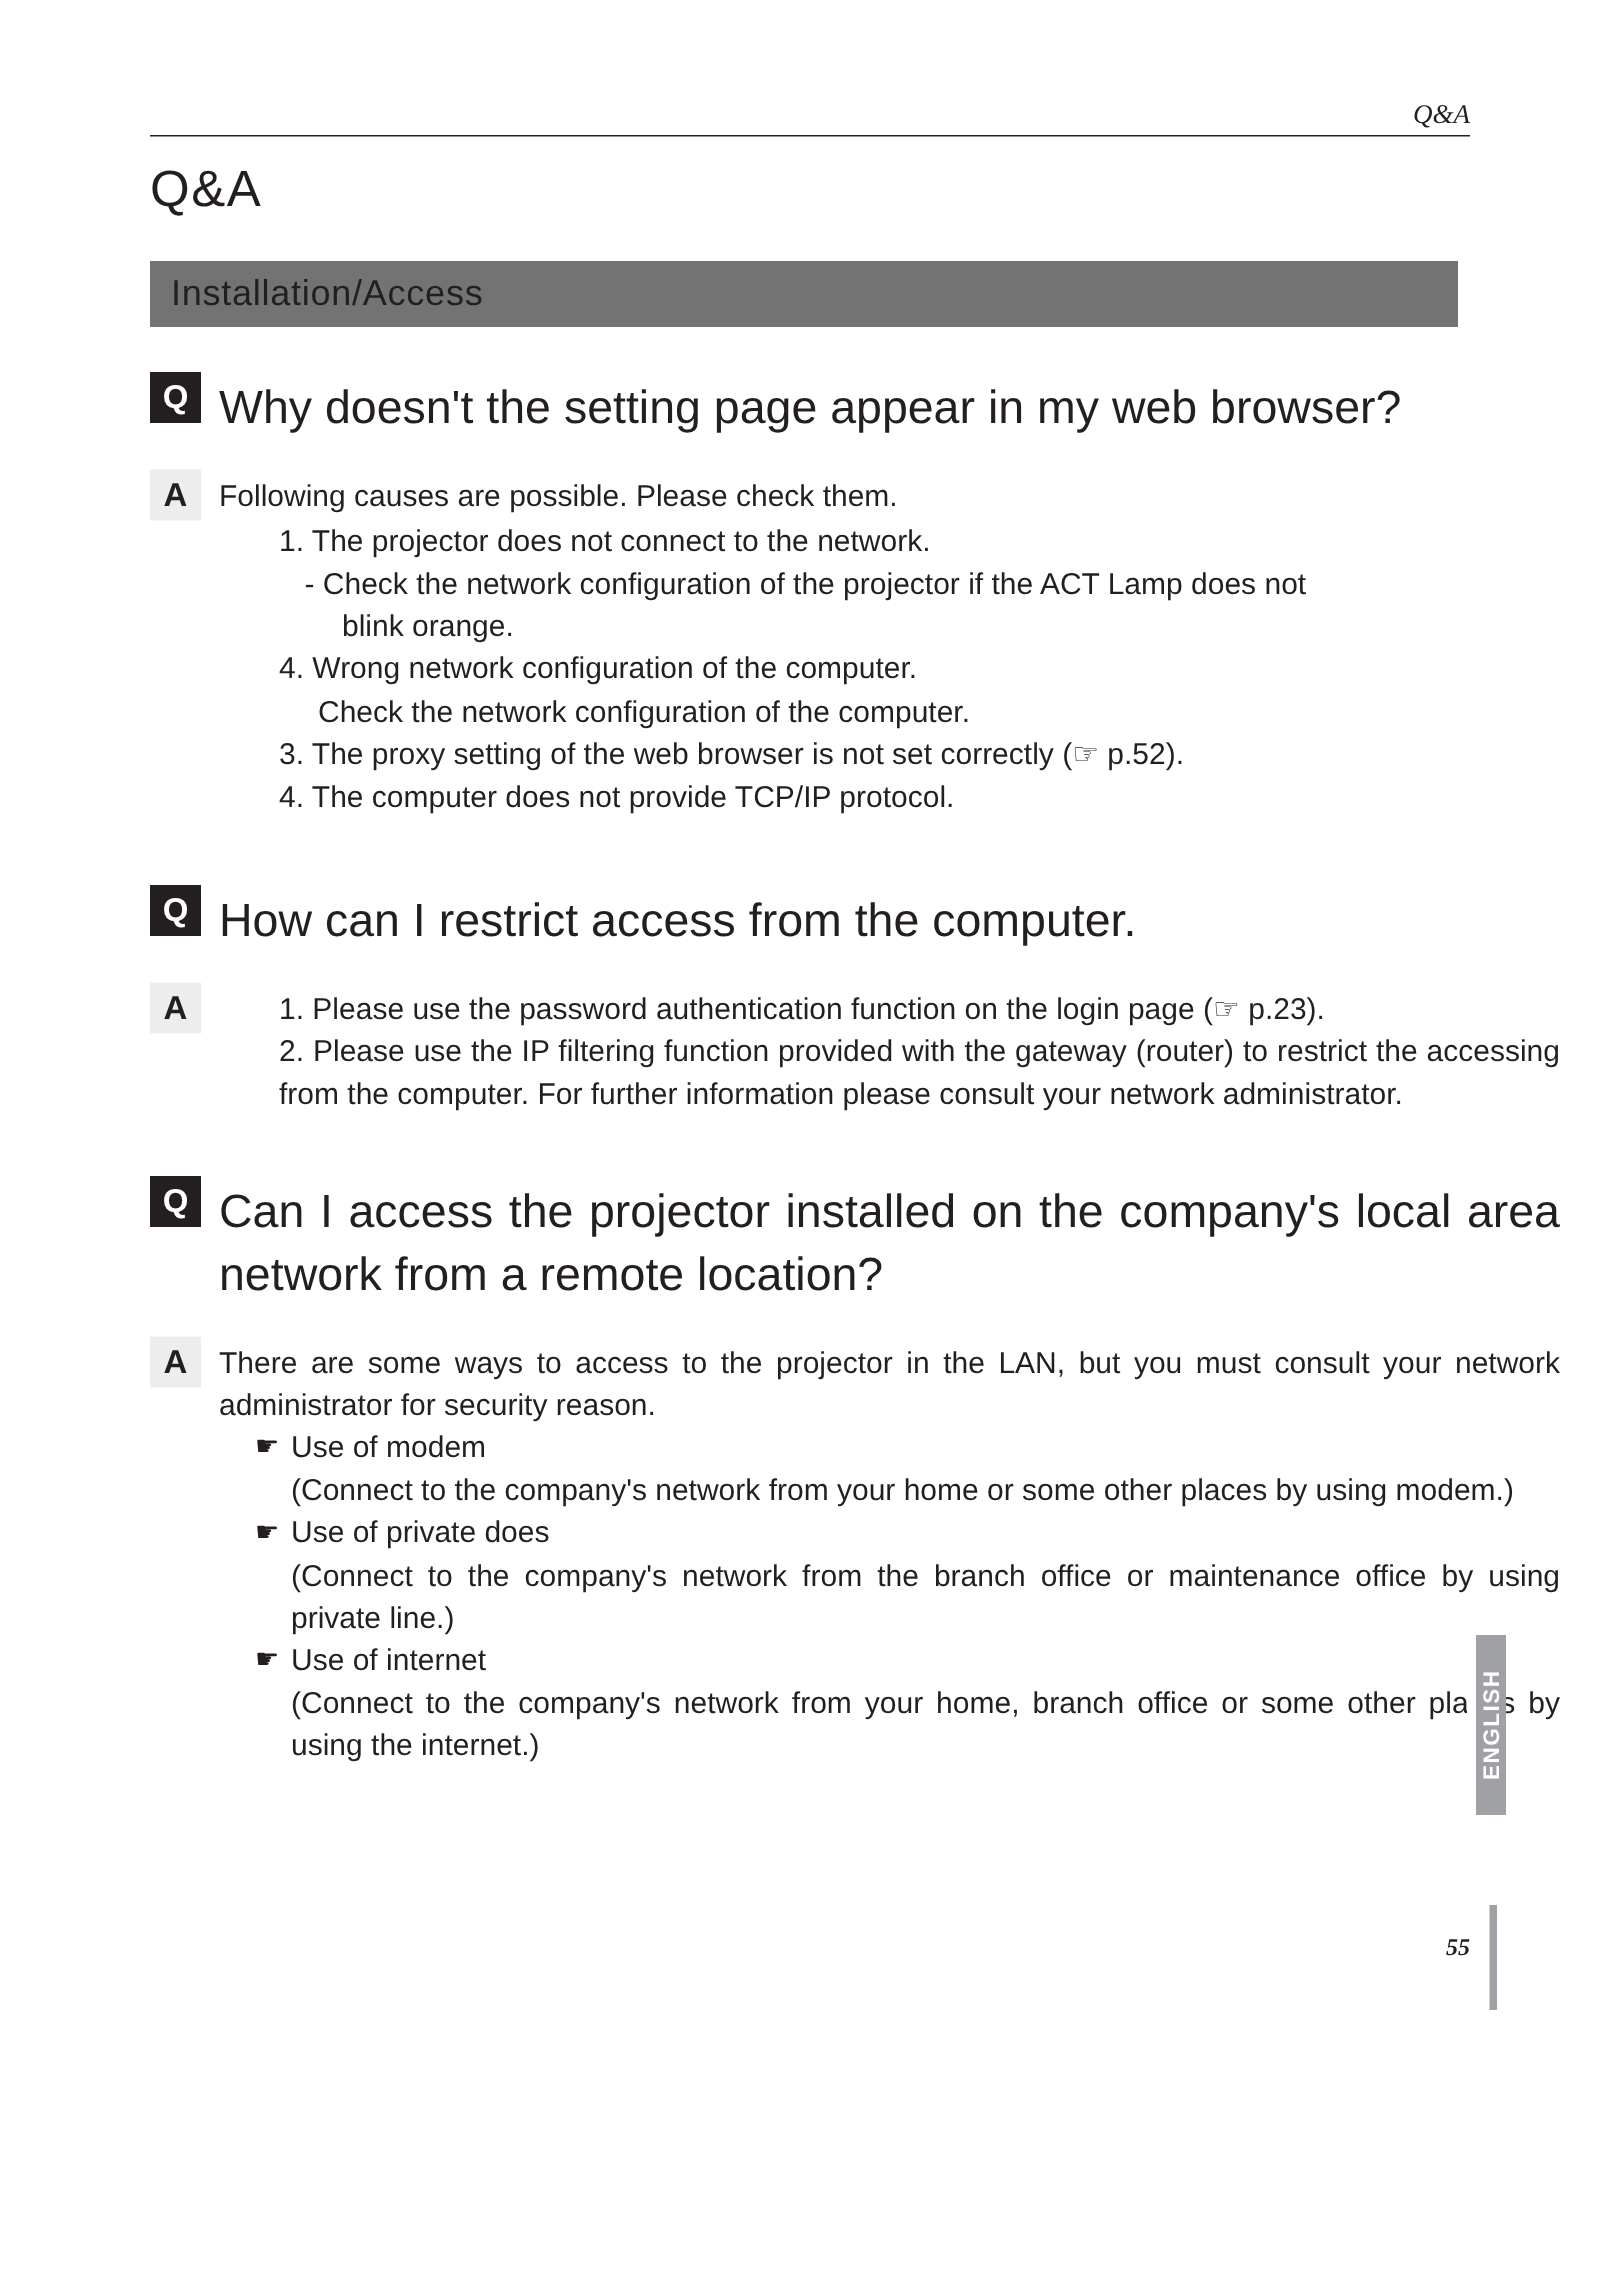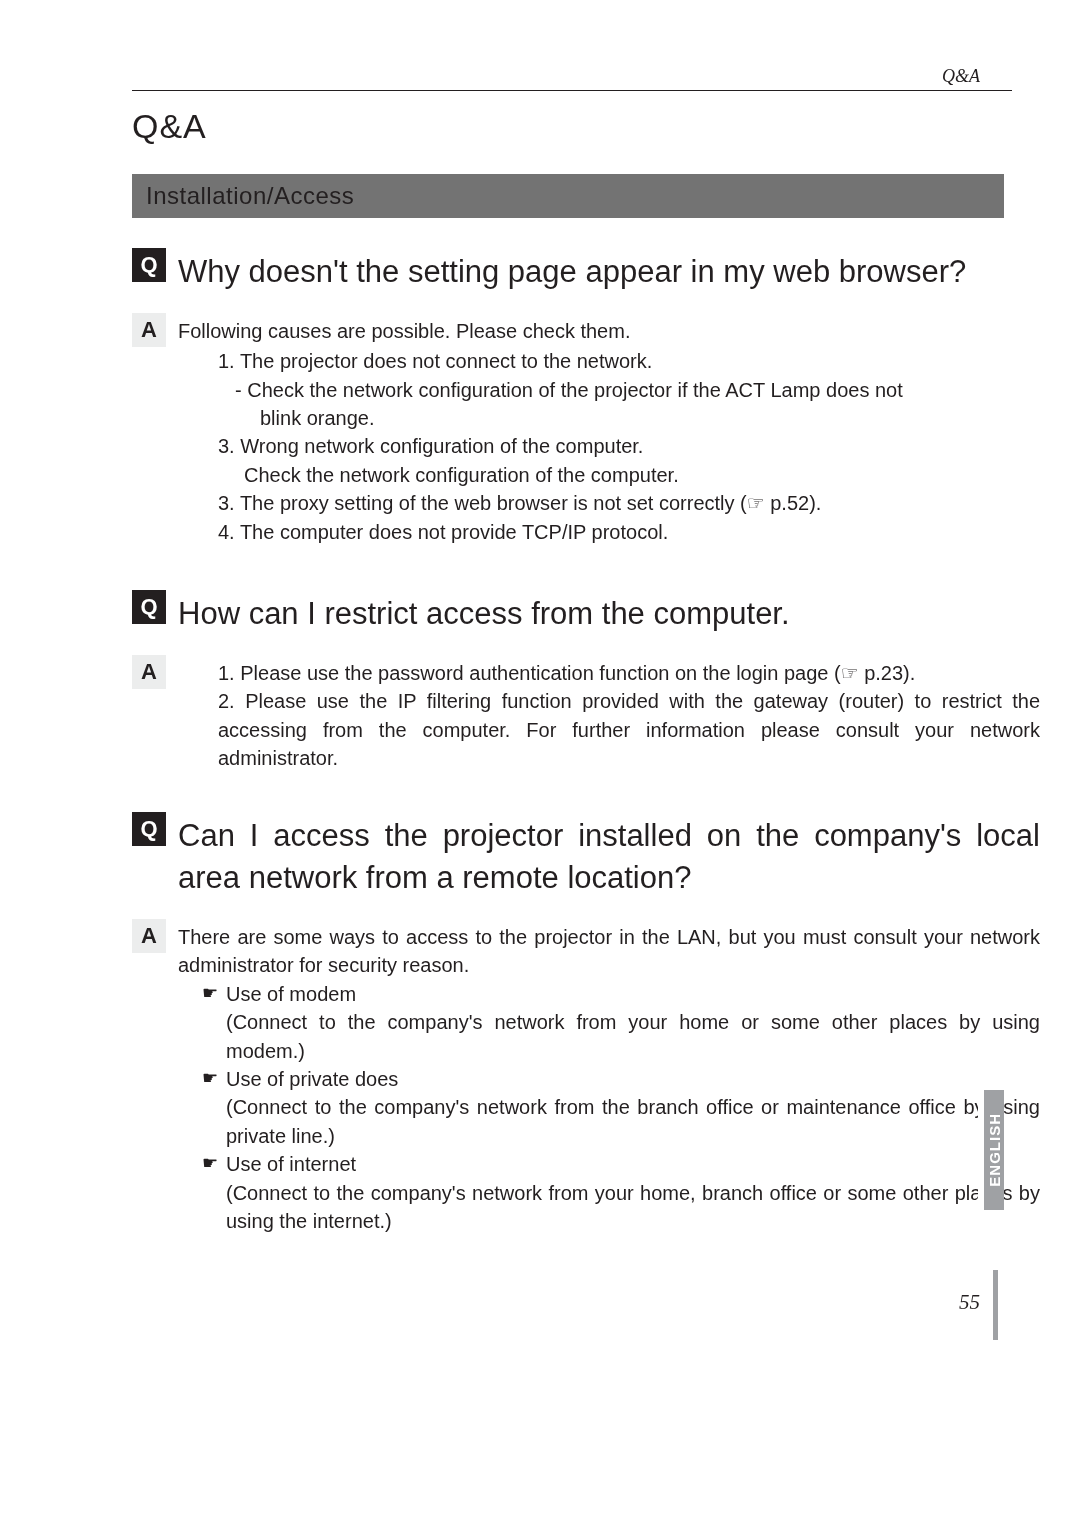--- a/index.html
+++ b/index.html
@@ -7,21 +7,20 @@
     width: 1080px;
     height: 1527px;
     background: #fff;
     font-family: "Myriad Pro", "Segoe UI", Arial, sans-serif;
     color: #231f20;
     position: relative;
   }
   .page {
     padding: 90px 40px 0 100px;
     position: relative;
-    margin-left: 32px;
   }
   .header-line {
     border-top: 1.5px solid #231f20;
     margin-bottom: 10px;
     width: 880px;
   }
   .header-label {
     position: absolute;
     right: 100px;
     top: 66px;
@@ -115,22 +114,22 @@
     letter-spacing: 1px;
     writing-mode: vertical-rl;
     transform: rotate(180deg);
   }
   .page-num {
     position: absolute;
     right: 100px;
     top: 1290px;
     font-family: Georgia, serif;
     font-style: italic;
-    font-weight: 400;
-    font-size: 21px;
+    font-weight: 700;
+    font-size: 16px;
     color: #231f20;
   }
   .page-num-bar {
     position: absolute;
     right: 82px;
     top: 1270px;
     width: 5px;
     height: 70px;
     background: #9fa1a4;
   }
@@ -152,21 +151,21 @@
       <div class="question">Why doesn't the setting page appear in my web browser?</div>
     </div>
     <div style="height:14px"></div>
     <div class="answer-wrap">
       <div class="badge badge-a">A</div>
       <div class="answer-body">
         <div class="intro">Following causes are possible. Please check them.</div>
         <div class="num-item">1. The projector does not connect to the network.</div>
         <div class="dash-item justify">- Check the network configuration of the projector if the ACT Lamp does not</div>
         <div class="dash-item cont">blink orange.</div>
-        <div class="num-item">3. Wrong network configuration of the computer.</div>
+        <div class="num-item">4. Wrong network configuration of the computer.</div>
         <div class="sub-item">Check the network configuration of the computer.</div>
         <div class="num-item">3. The proxy setting of the web browser is not set correctly (☞ p.52).</div>
         <div class="num-item">4. The computer does not provide TCP/IP protocol.</div>
       </div>
     </div>
   </div>
 
   <div class="qa-block" style="margin-top:44px;">
     <div class="qa-row">
       <div class="badge badge-q">Q</div>

